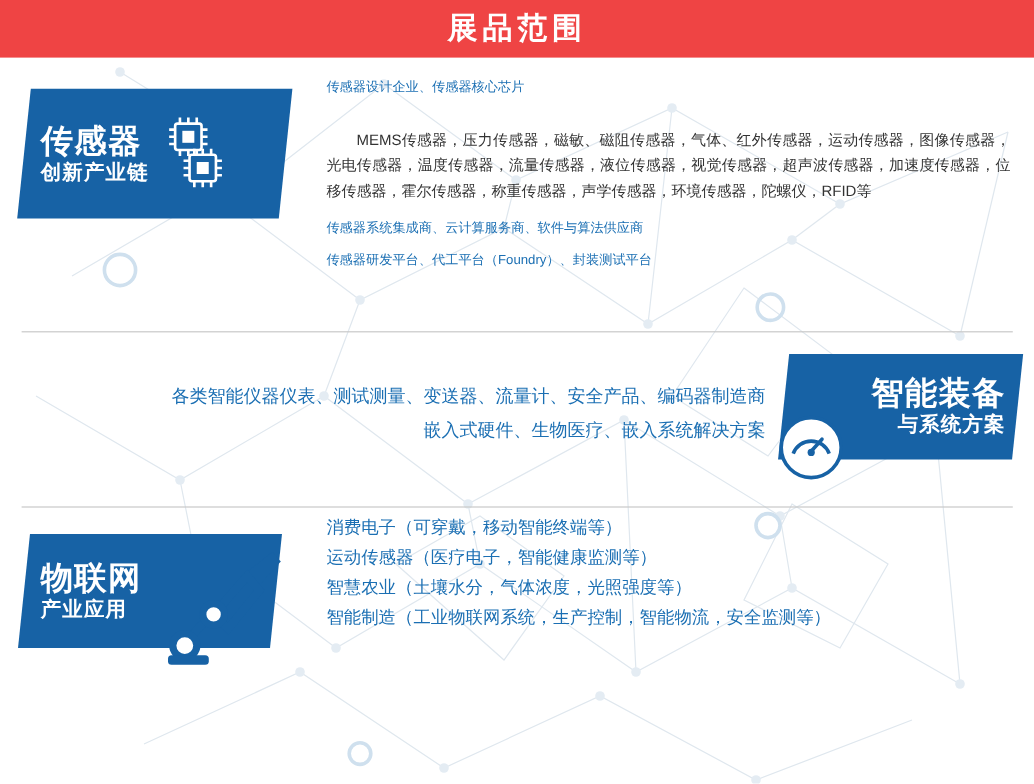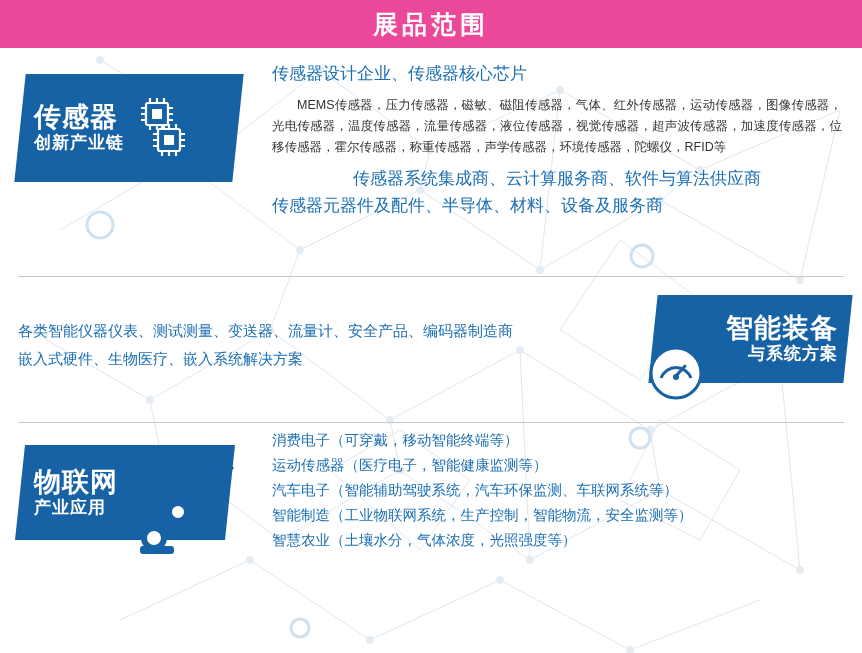--- a/index.html
+++ b/index.html
@@ -24,21 +24,21 @@
     z-index: 0;
     pointer-events: none;
   }
 
   
   .header {
     position: absolute;
     top: 0; left: 0;
     width: 862px;
     height: 48px;
-    background: #ec4899;
+    background: #ef4444;
     z-index: 3;
   }
   .header-title {
     color: #ffffff;
     font-size: 25px;
     font-weight: bold;
     letter-spacing: 4px;
     text-align: center;
     line-height: 48px;
   }
@@ -125,21 +125,21 @@
   }
 
   
   .circle-icon {
     position: absolute;
     z-index: 4;
   }
 
   
   .head-line {
-    font-size: 17px;
+    font-size: 11px;
     color: #1b6fb3;
     font-weight: normal;
     line-height: 27px;
     white-space: nowrap;
   }
   .body-para {
     font-size: 12.5px;
     color: #333333;
     line-height: 21px;
     text-align: justify;
@@ -235,43 +235,43 @@
           <path d="M30 34 V29 M37 34 V29 M44 34 V29 M30 56 V61 M37 56 V61 M44 56 V61"></path>
           <path d="M26 39 H21 M26 45 H21 M26 51 H21 M48 39 H53 M48 45 H53 M48 51 H53"></path>
         </g>
       </svg>
     </span>
   </div>
 </div>
 
 <div class="section" style="left:272px; top:60px; width:570px;">
   <div class="head-line">传感器设计企业、传感器核心芯片</div>
-  <div class="body-para" style="text-indent:2em; margin-top:8px;">MEMS传感器，压力传感器，磁敏、磁阻传感器，气体、红外传感器，运动传感器，图像传感器，光电传感器，温度传感器，流量传感器，液位传感器，视觉传感器，超声波传感器，加速度传感器，位移传感器，霍尔传感器，称重传感器，声学传感器，环境传感器，陀螺仪，RFID等</div>
-  <div class="head-line" style="margin-top:7px;text-align:center;">传感器系统集成商、云计算服务商、软件与算法供应商</div>
-  <div class="head-line">传感器元器件及配件、半导体、材料、设备及服务商</div>
+  <div class="body-para" style="text-indent:2em; margin-top:20px;">MEMS传感器，压力传感器，磁敏、磁阻传感器，气体、红外传感器，运动传感器，图像传感器，光电传感器，温度传感器，流量传感器，液位传感器，视觉传感器，超声波传感器，加速度传感器，位移传感器，霍尔传感器，称重传感器，声学传感器，环境传感器，陀螺仪，RFID等</div>
+  <div class="head-line" style="margin-top:7px;">传感器系统集成商、云计算服务商、软件与算法供应商</div>
+  <div class="head-line">传感器研发平台、代工平台（Foundry）、封装测试平台</div>
 </div>
 
 <div class="divider" style="left:18px; top:276px; width:826px;"></div>
 
 <div class="badge" id="badge-equip">
   <div class="badge-inner">
     <div class="badge-line1 badge-text">智能装备</div>
     <div class="badge-line2 badge-text">与系统方案</div>
   </div>
 </div>
 <span class="circle-icon" style="left:648px; top:345px;">
   <svg width="56" height="56" viewBox="0 0 56 56">
     <circle cx="28" cy="28" r="25" fill="#ffffff" stroke="#1762a5" stroke-width="3"></circle>
     <path d="M13 33 A16 16 0 0 1 43 33" fill="none" stroke="#1762a5" stroke-width="3"></path>
     <path d="M28 31 L37 21" stroke="#1762a5" stroke-width="3" stroke-linecap="round"></path>
     <circle cx="28" cy="32" r="3" fill="#1762a5"></circle>
   </svg>
 </span>
 
-<div class="section" style="left:18px; top:317px; width:620px;">
+<div class="section" style="left:18px; top:317px; width:620px;text-align:right;">
   <div class="plain-line">各类智能仪器仪表、测试测量、变送器、流量计、安全产品、编码器制造商</div>
   <div class="plain-line">嵌入式硬件、生物医疗、嵌入系统解决方案</div>
 </div>
 
 <div class="divider" style="left:18px; top:422px; width:826px;"></div>
 
 <div class="badge" id="badge-iot">
   <div class="badge-inner">
     <div class="texts">
       <div class="badge-line1 badge-text">物联网</div>
@@ -288,16 +288,15 @@
       <circle cx="46" cy="62" r="9" fill="#ffffff" stroke="#1762a5" stroke-width="6"></circle>
       <circle cx="22" cy="88" r="10" fill="#ffffff" stroke="#1762a5" stroke-width="6"></circle>
       <rect x="8" y="96" width="34" height="8" rx="3"></rect>
     </g>
   </svg>
 </span>
 
 <div class="section" style="left:272px; top:428px; width:570px;">
   <div class="iot-line">消费电子（可穿戴，移动智能终端等）</div>
   <div class="iot-line">运动传感器（医疗电子，智能健康监测等）</div>
-  <div class="iot-line">汽车电子（智能辅助驾驶系统，汽车环保监测、车联网系统等）</div>
+  <div class="iot-line">智慧农业（土壤水分，气体浓度，光照强度等）</div>
   <div class="iot-line">智能制造（工业物联网系统，生产控制，智能物流，安全监测等）</div>
-  <div class="iot-line">智慧农业（土壤水分，气体浓度，光照强度等）</div>
 </div>
 
 </body></html>

